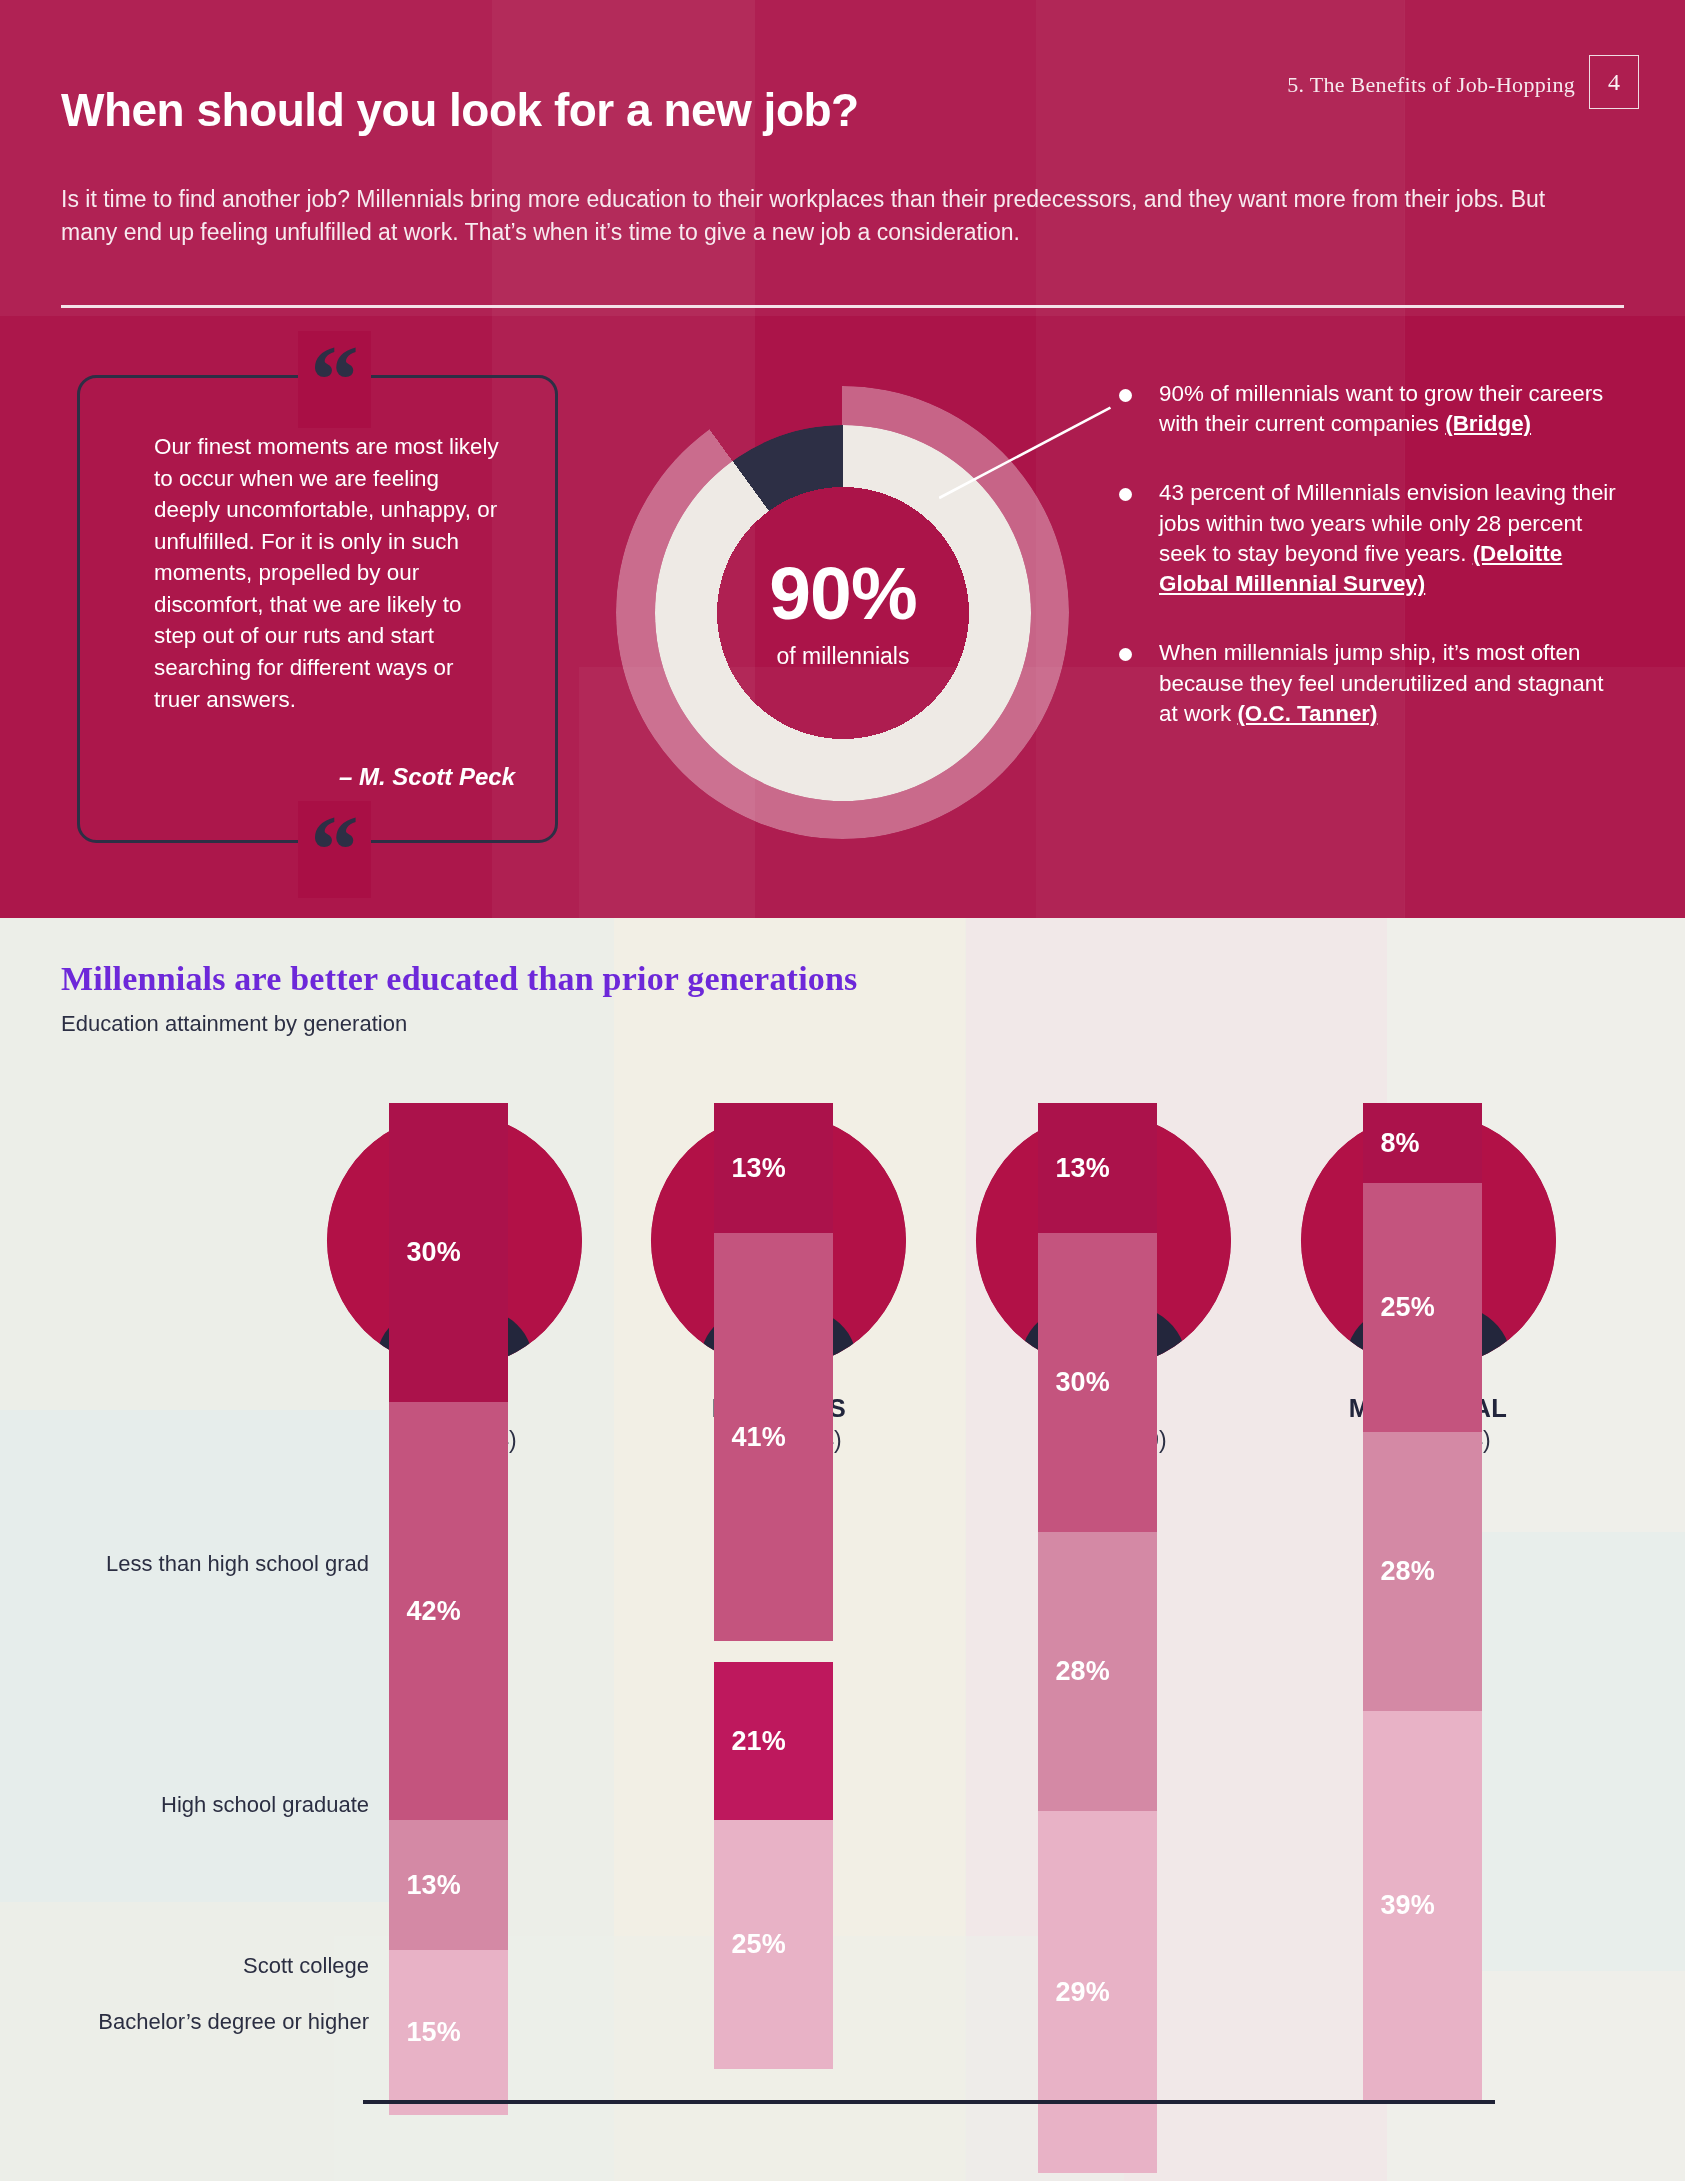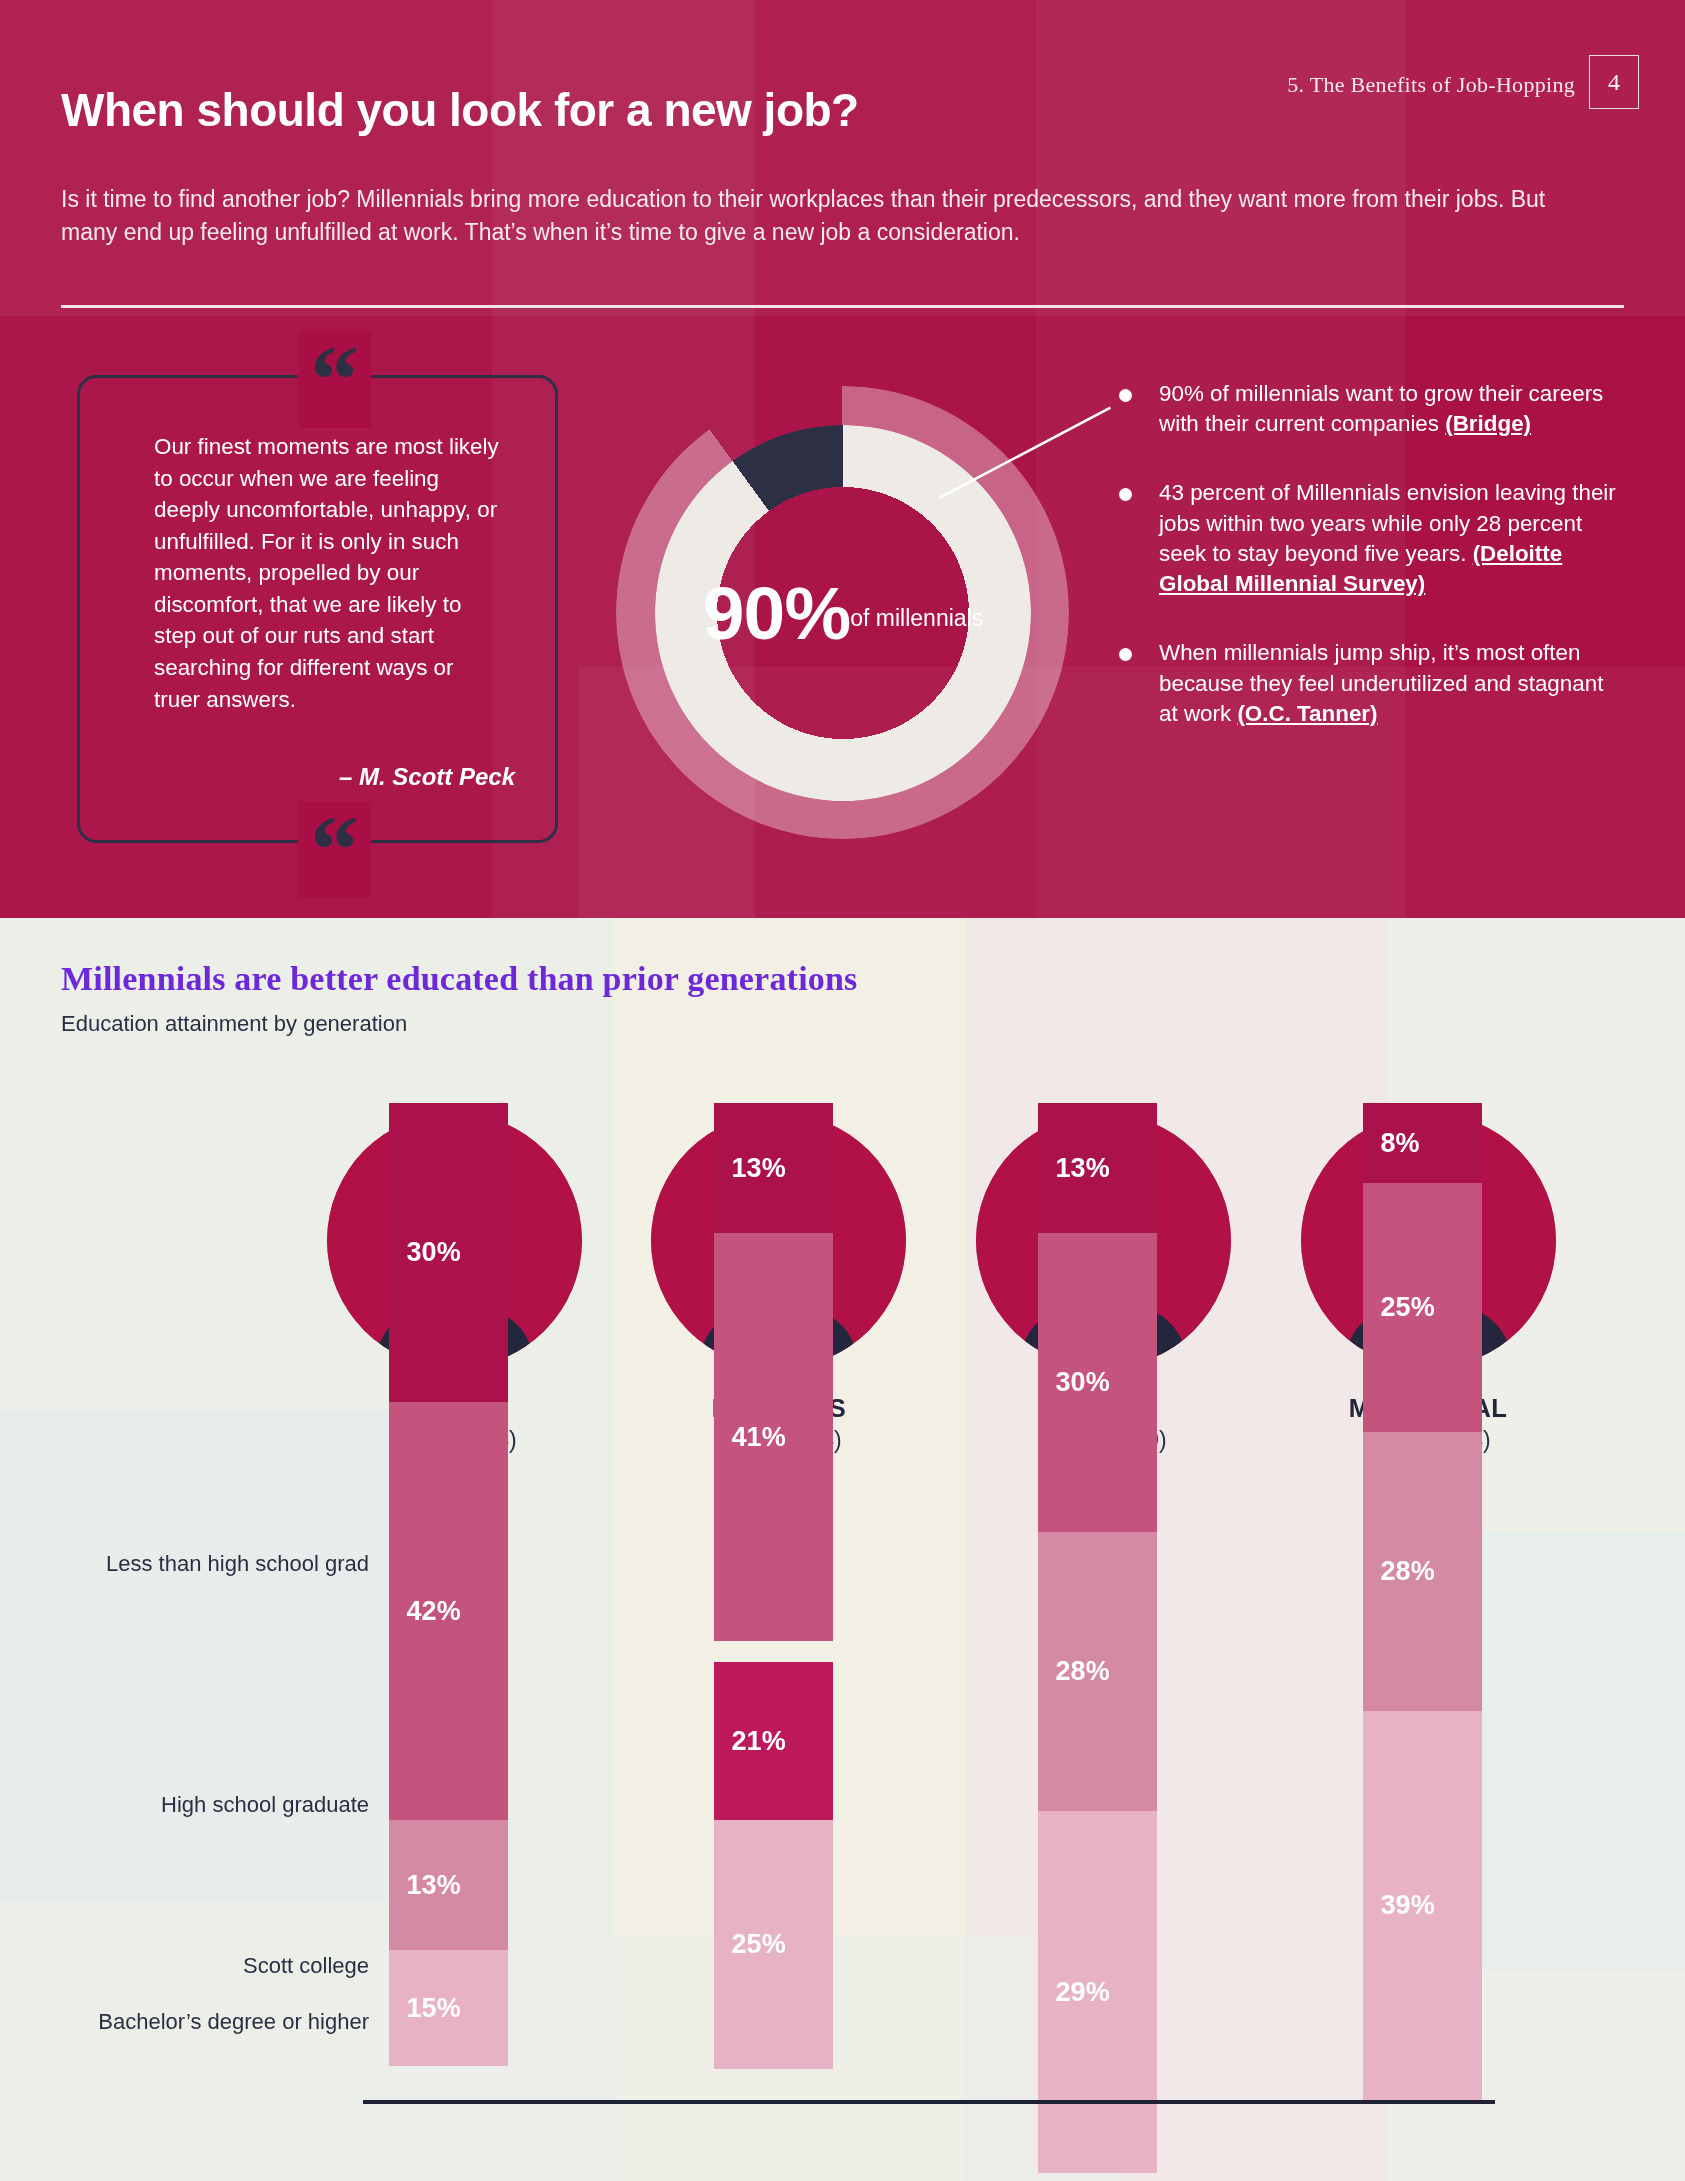--- a/index.html
+++ b/index.html
@@ -87,21 +87,21 @@
   }
   .donut-main {
     position:absolute; left:58px; top:58px; width:376px; height:376px;
     border-radius:50%;
     background:conic-gradient(from 0deg, #eeeae5 0deg 324deg, #2d2f45 324deg 360deg);
     -webkit-mask: radial-gradient(circle, transparent 0 126px, #000 126px);
             mask: radial-gradient(circle, transparent 0 126px, #000 126px);
   }
   .donut-center {
     position:absolute; left:0; top:0; width:492px; height:492px;
-    display:flex; flex-direction:row; align-items:center; justify-content:center;
+    display:flex; flex-direction:column; align-items:center; justify-content:center;
   }
   .donut-pct { font-size:75px; font-weight:bold; color:#ffffff; line-height:1; letter-spacing:-0.9px; }
   .donut-lbl { font-size:23px; color:#ffffff; font-weight:300; margin-top:11.4px; }
   .leader {
     position:absolute; left:939px; top:397px; width:176px; height:123px;
     pointer-events:none;
   }
 
   
   .bullets { position:absolute; left:1117px; top:379px; width:509px; }
@@ -328,21 +328,21 @@
   <div class="col c1" style="top: 1103px; height: 996px;">
       <div class="seg" style="height: 299px; background: rgb(171, 18, 75); align-items: center;">
         <span>30%</span>
       </div>
       <div class="seg" style="height: 418px; background: rgb(196, 84, 126); align-items: center;">
         <span>42%</span>
       </div>
       <div class="seg" style="height: 130px; background: rgb(212, 137, 165); align-items: center;">
         <span>13%</span>
       </div>
-      <div class="seg" style="height: 116px; background: rgb(232, 178, 198); align-items: center;">
+      <div class="seg" style="height: 165px; background: rgb(232, 178, 198); align-items: center;">
         <span>15%</span>
       </div>
     </div>
   <div class="col c2" style="top: 1103px; height: 996px;">
       <div class="seg" style="height: 130px; background: rgb(171, 18, 75); align-items: center;">
         <span>13%</span>
       </div>
       <div class="seg" style="height: 408px; background: rgb(196, 84, 126); align-items: center;">
         <span>41%</span>
       </div>

